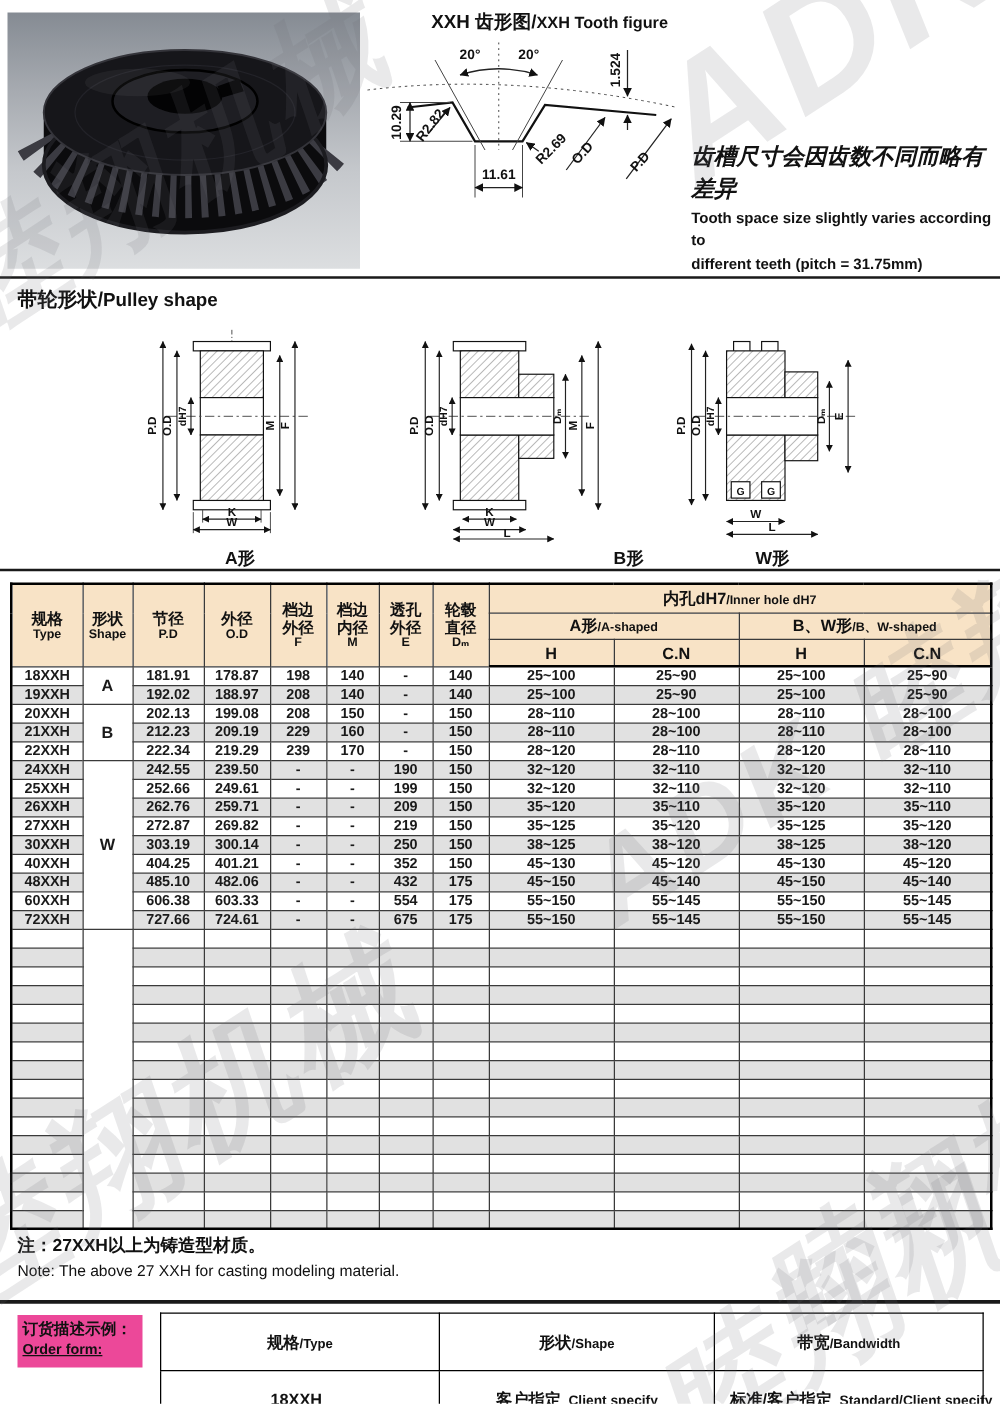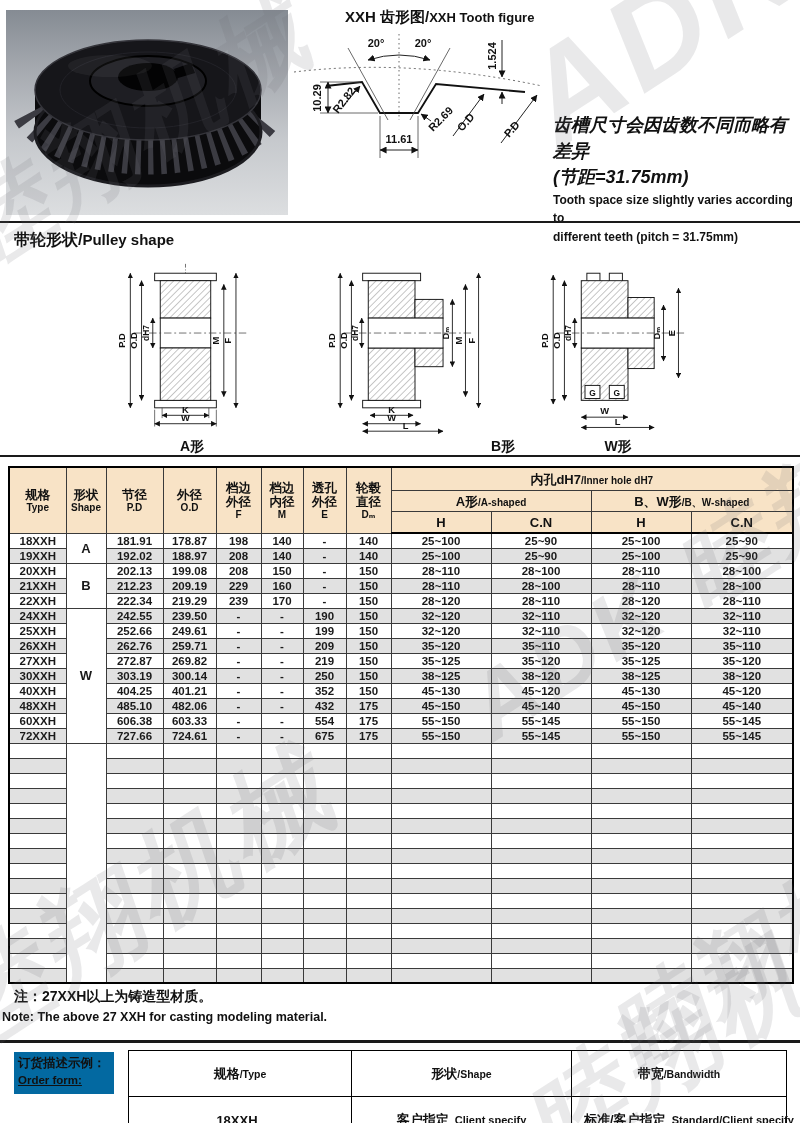--- a/index.html
+++ b/index.html
@@ -63,25 +63,25 @@
   th .en{font-size:10px;font-weight:bold;display:block;line-height:1.15;}
   th .eni{font-size:10px;font-weight:bold;display:inline-block;}
   th.sub{font-size:13px;font-weight:bold;}
   table.spec tbody tr{height:15px;}
   table.spec tbody td{font-size:11.5px;font-weight:bold;color:#1a1a1a;}
   table.spec tbody tr.gray td{background:#e1e1e1;}
   table.spec tbody td.shape-cell{background:#ffffff !important;font-size:13px;font-weight:bold;}
 
   
   .note-zh{left:14px;top:988px;font-size:14px;font-weight:bold;}
-  .note-en{left:2px;top:1010px;font-size:12.5px;font-weight:bold;}
+  .note-en{left:14px;top:1010px;font-size:12.5px;font-weight:normal;}
 
   
   .order-label{
-    left:14px;top:1052px;width:100px;height:42px;background:#0369a1;
+    left:14px;top:1052px;width:100px;height:42px;background:#ec4899;
     padding:3px 4px 0 4px;box-sizing:border-box;
   }
   .order-label .zh{font-size:12.5px;font-weight:bold;display:block;}
   .order-label .en{font-size:11.5px;font-weight:bold;display:block;margin-top:2px;text-decoration:underline;}
   table.order{border-collapse:collapse;table-layout:fixed;position:absolute;left:128px;top:1050px;width:658px;}
   table.order td{
     border:1.5px solid #000;height:21px;text-align:center;vertical-align:middle;
     padding:12px;white-space:nowrap;
   }
   table.order .hzh{font-size:13px;font-weight:bold;}
@@ -162,21 +162,20 @@
 
     <line class="thin" x1="90" y1="108" x2="90" y2="150"></line>
     <line class="thin" x1="128" y1="108" x2="128" y2="150"></line>
     <line class="dln" x1="90" y1="142" x2="128" y2="142" marker-start="url(#aT)" marker-end="url(#aT)"></line>
     <text x="109" y="135" font-size="11" text-anchor="middle">11.61</text>
   </svg>
 </div>
 
 <div class="abs tooth-note">
   <span class="zh">齿槽尺寸会因齿数不同而略有差异</span>
-  <span class="zh">(节距=31.75mm)</span>
   <span class="en">Tooth space size slightly varies according to</span>
   <span class="en">different teeth (pitch = 31.75mm)</span>
 </div>
 
 <div class="abs div1"></div>
 
 <div class="abs pulley-heading">
   <span class="zh">带轮形状/</span><span class="en">Pulley shape</span>
 </div>
 

